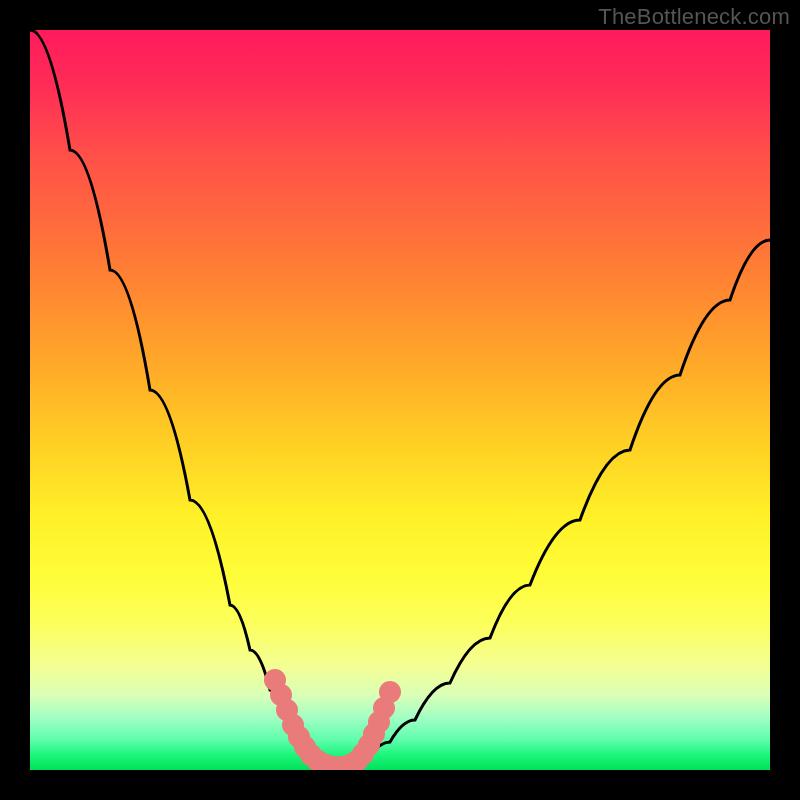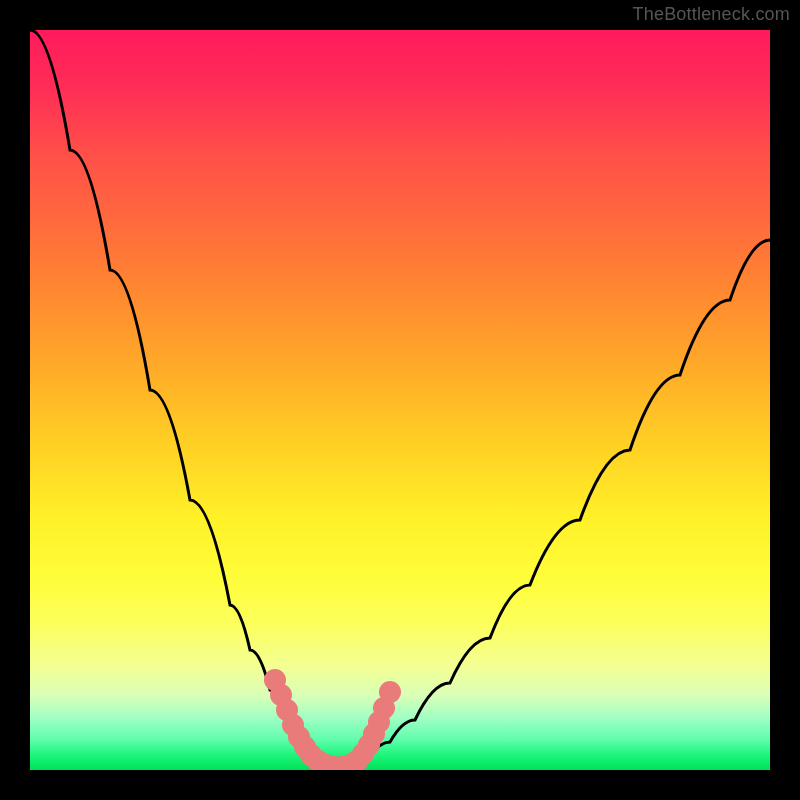--- a/index.html
+++ b/index.html
@@ -33,21 +33,21 @@
       #a0ffc4 93%,
       #5cfdab 96%,
       #1cf57a 98%,
       #00e158 100%);
   }
   .watermark {
     position: absolute;
     top: 4px;
     right: 10px;
     color: #555;
-    font-size: 18px;
+    font-size: 22px;
     font-weight: 500;
     font-family: Arial, sans-serif;
     letter-spacing: 0.2px;
   }
   svg.curves {
     position: absolute;
     left: 0;
     top: 0;
     width: 740px;
     height: 740px;

